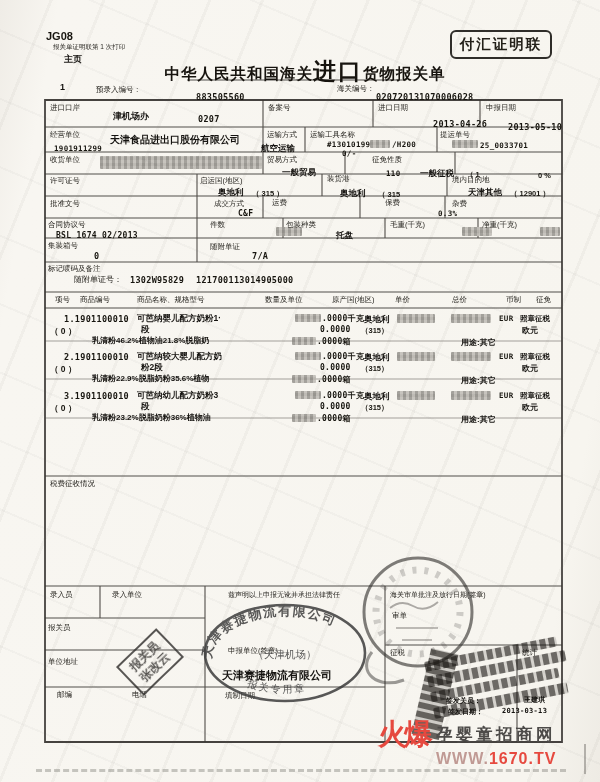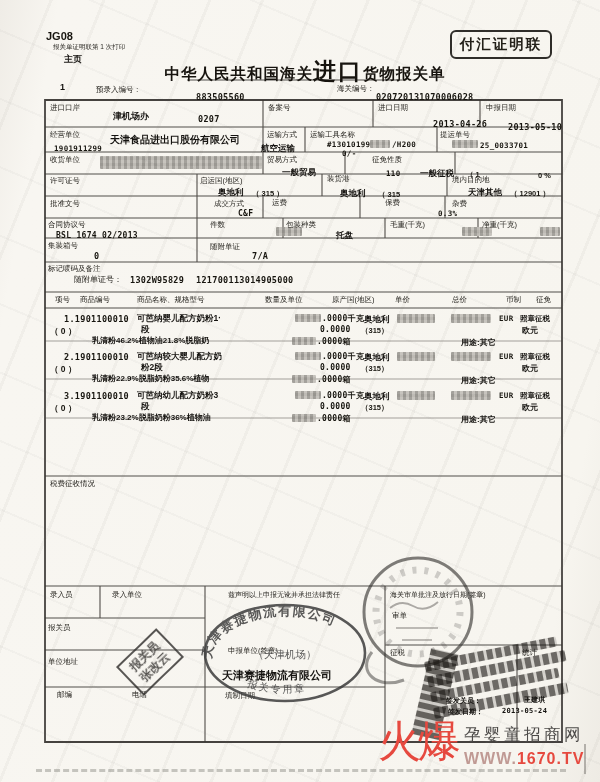--- a/index.html
+++ b/index.html
@@ -29,24 +29,24 @@
   .broker-stamp{position:absolute;left:122px;top:642px;transform:rotate(-44deg);
     border:2.4px solid #2f2d2b;padding:3px 8px;text-align:center;color:#2f2d2b;
     font-size:12px;font-weight:bold;line-height:1.25;opacity:.8;filter:blur(.3px);background:rgba(255,255,255,.0);}
   .heavy-stamp{position:absolute;left:430px;top:646px;width:140px;height:80px;transform:rotate(-11deg);z-index:4;}
   .hbar{position:absolute;left:0;background:repeating-linear-gradient(90deg,#181512 0 6px,rgba(24,21,18,.25) 6px 9px);
     filter:blur(.45px);border-radius:2px;opacity:.62;}
   .vband{position:absolute;left:421px;top:650px;width:28px;height:88px;transform:rotate(13deg);z-index:4;
     background:repeating-linear-gradient(0deg,#1a1713 0 6px,rgba(26,23,19,.28) 6px 9px);filter:blur(.5px);opacity:.66;}
   .issue{z-index:6;font-size:7px;font-weight:bold;color:#14120f;}
   .wm{position:absolute;left:378px;top:720px;display:flex;align-items:flex-start;z-index:7;}
-  .wm-big{font-size:43px;font-weight:400;color:#e6493f;letter-spacing:-3px;line-height:1;
+  .wm-big{font-size:29px;font-weight:700;color:#e6493f;letter-spacing:-3px;line-height:1;
     font-family:"Liberation Sans","DejaVu Sans",sans-serif;}
   .wm-col{margin-left:6px;padding-top:4px;}
-  .wm-site{font-size:16.5px;font-weight:normal;color:#4d4b49;letter-spacing:3.5px;}
+  .wm-site{font-size:16.5px;font-weight:bold;color:#4d4b49;letter-spacing:3.5px;}
   .wm-url{font-size:16px;font-weight:bold;margin-top:4px;letter-spacing:1px;}
   .wm-www{color:#c09a94;}
   .wm-dom{color:#e6493f;}
   .bottom-tear{position:absolute;left:36px;width:530px;top:769px;border-top:3px dashed rgba(80,78,74,.3);}
   .edge-mark{position:absolute;left:584px;top:744px;width:2px;height:30px;background:#8a8782;opacity:.6;}
 </style>
 </head>
 <body>
 
 <div class="sheet">
@@ -226,21 +226,21 @@
   <span class="t lb" style="left:522px;top:649px">统计</span>
   <span class="t lb" style="left:48px;top:658px">单位地址</span>
   <span class="t cn" style="left:222px;top:670px;font-size:11px;z-index:5">天津赛捷物流有限公司</span>
   <span class="t lb" style="left:57px;top:691px">邮编</span>
   <span class="t lb" style="left:132px;top:691px">电话</span>
   <span class="t lb" style="left:225px;top:692px">填制日期</span>
 
   <span class="t issue" style="left:446px;top:697px">签发关员：</span>
   <span class="t issue" style="left:524px;top:696px">王建琪</span>
   <span class="t issue" style="left:448px;top:708px">签发日期：</span>
-  <span class="t issue mono" style="left:502px;top:708px">2013-05-24</span>
+  <span class="t issue mono" style="left:502px;top:708px">2013-03-13</span>
 
   <div class="broker-stamp">
     <div>报关员</div>
     <div>张改云</div>
   </div>
 
   <svg class="stampsvg" style="left:198px;top:596px" width="174" height="114" viewBox="0 0 174 114">
     <ellipse cx="87" cy="57" rx="80" ry="48" fill="none" stroke="#3a3a3a" stroke-width="2.6"></ellipse>
     <path id="ovalTop" d="M 15,67 A 73,41 0 1 1 159,67" fill="none"></path>
     <text font-size="13" font-weight="bold" fill="#3a3a3a" letter-spacing="1.5"><textPath href="#ovalTop" startOffset="4">天津赛捷物流有限公司</textPath></text>

